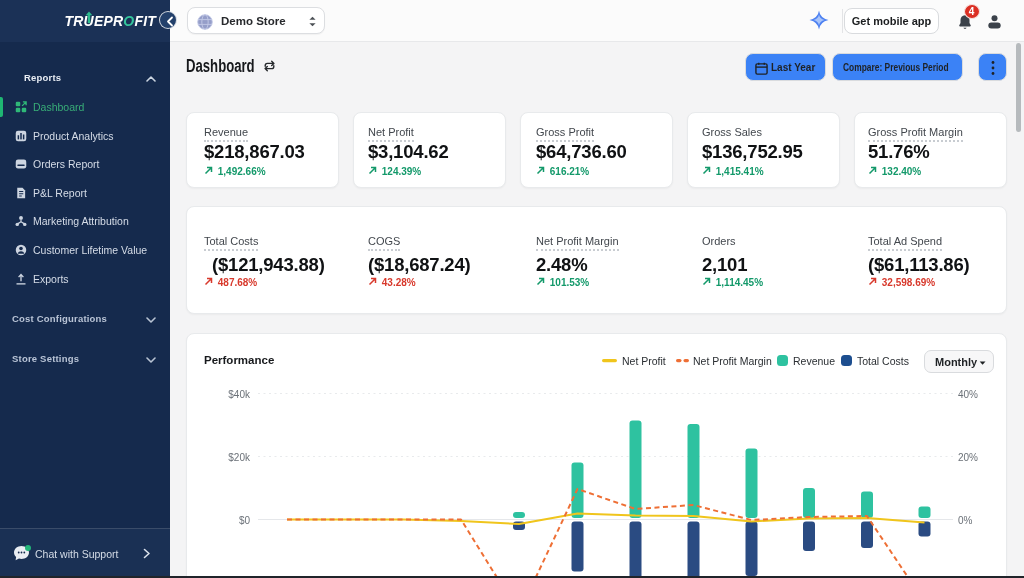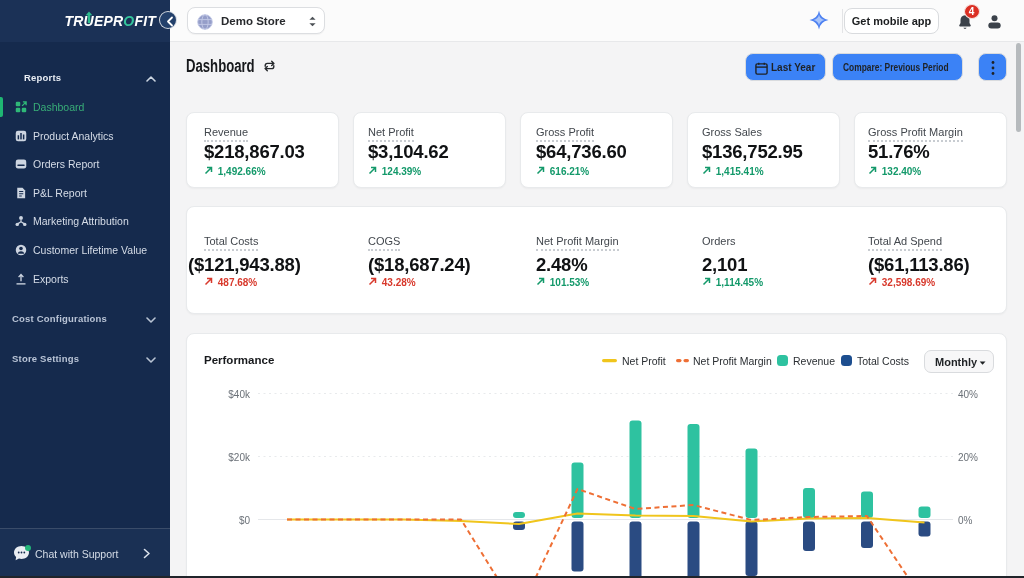--- a/index.html
+++ b/index.html
@@ -235,21 +235,21 @@
 
 <div class="klabel kunder" style="left:868px;top:125.5px">Gross Profit Margin</div>
 <div class="kval" style="left:868px;top:141px">51.76%</div>
 <div class="kpct green" style="left:868px;top:166px"><svg width="9" height="9" viewBox="0 0 9 9">
       <path d="M1.5 7.5 L7 2 M3 1.5 L7.5 1.5 L7.5 6" stroke="#13996a" stroke-width="1.5" fill="none"></path>
     </svg> 132.40%</div>
 
 <div class="card" style="left:186px;top:206px;width:821px;height:108px"></div>
 
 <div class="klabel kunder" style="left:204px;top:235px">Total Costs</div>
-<div class="kval" style="left:188px;top:254px">($121,943.88)</div>
+<div class="kval" style="left:212px;top:254px">($121,943.88)</div>
 <div class="kpct red" style="left:204px;top:277px"><svg width="9" height="9" viewBox="0 0 9 9">
       <path d="M1.5 7.5 L7 2 M3 1.5 L7.5 1.5 L7.5 6" stroke="#d8392c" stroke-width="1.5" fill="none"></path>
     </svg> 487.68%</div>
 
 <div class="klabel kunder" style="left:368px;top:235px">COGS</div>
 <div class="kval" style="left:368px;top:254px">($18,687.24)</div>
 <div class="kpct red" style="left:368px;top:277px"><svg width="9" height="9" viewBox="0 0 9 9">
       <path d="M1.5 7.5 L7 2 M3 1.5 L7.5 1.5 L7.5 6" stroke="#d8392c" stroke-width="1.5" fill="none"></path>
     </svg> 43.28%</div>
 

